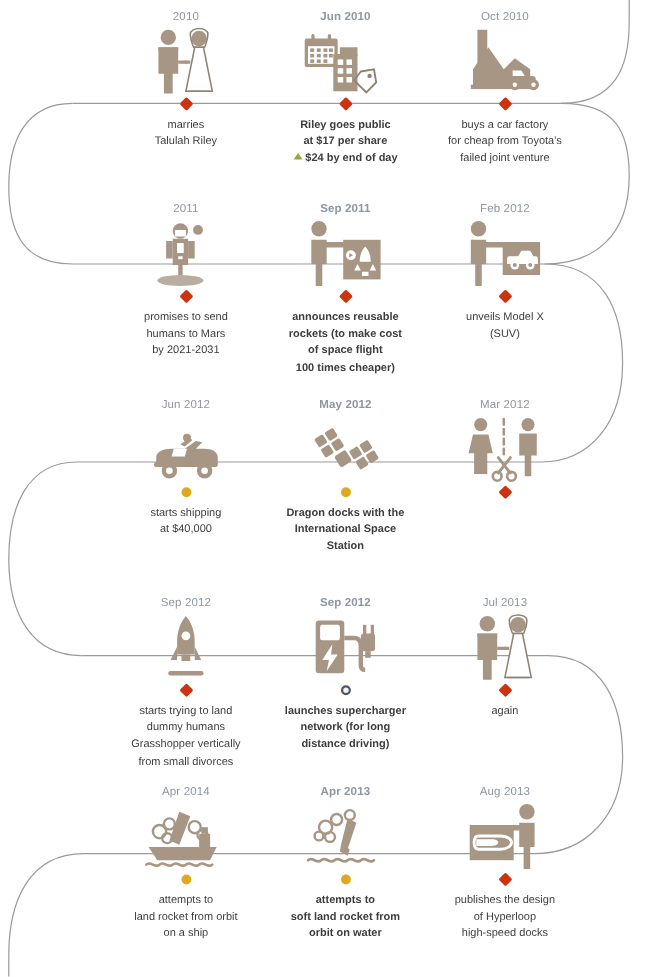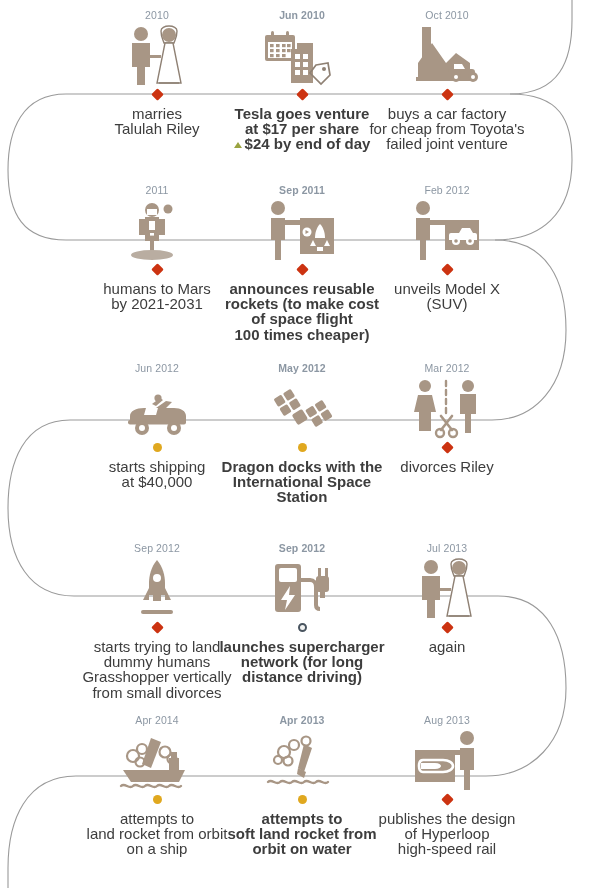--- a/index.html
+++ b/index.html
@@ -23,20 +23,21 @@
     inset: 0;
     width: 600px;
     height: 888px;
     pointer-events: none;
   }
   #rows-layer {
     position: absolute;
     inset: 0;
     width: 588px;
     height: 888px;
+    margin-left: 12px;
   }
 
   .row {
     position: absolute;
     left: 0;
     width: 600px;
     height: 180px;
   }
   .cell {
     position: absolute;
@@ -106,21 +107,21 @@
     background: #f2f3f2;
     border: 2.2px solid #4a5560;
     box-sizing: border-box;
   }
 
   .caption {
     position: absolute;
     top: 101px;
     left: -4px;
     width: 178px;
-    font-size: 15px;
+    font-size: 10px;
     line-height: 15.2px;
     color: #3d3d3d;
   }
   .caption .sub {
     display: block;
     white-space: nowrap;
   }
   .tri {
     display: inline-block;
     width: 0;
@@ -211,21 +212,21 @@
                 <rect x="42" y="41" width="5" height="5"></rect>
       </g>
       <path d="M55 36l12-2 2 12-9 9-11-11z" fill="none" stroke="#8f8174" stroke-width="1.7"></path>
       <circle cx="63" cy="40" r="2" fill="#8f8174"></circle>
     </svg>
           </div>
           <div class="marker">
             <span class="diamond"></span>
           </div>
           <div class="caption">
-            <span class="sub">Tesla goes venture</span>
+            <span class="sub">Riley goes public</span>
             <span class="sub">at $17 per share</span>
             <span class="sub"><i class="tri"></i><span>$24 by end of day</span></span>
           </div>
         </div>
         <div class="cell c2">
           <div class="date">Oct 2010</div>
           <div class="icon-box">
     <svg width="78" height="62" viewBox="0 0 78 62">
       <path d="M14 2h9v36h-9z" fill="#a89685"></path>
       <path d="M10 38l14-20 14 20 10-10 14 10v16H10z" fill="#a89685"></path>
@@ -263,20 +264,21 @@
       <rect x="28" y="33" width="4" height="2.6" fill="#fff"></rect>
       <path d="M17 19h6v16h-6z" fill="#a89685"></path>
       <path d="M37 19h6v16h-6z" fill="#a89685"></path>
       <ellipse cx="30" cy="55" rx="21" ry="5" fill="#b9ada1"></ellipse>
     </svg>
           </div>
           <div class="marker">
             <span class="diamond"></span>
           </div>
           <div class="caption">
+            <span class="sub">promises to send</span>
             <span class="sub">humans to Mars</span>
             <span class="sub">by 2021-2031</span>
           </div>
         </div>
         <div class="cell c1">
           <div class="date">Sep 2011</div>
           <div class="icon-box">
     <svg width="80" height="62" viewBox="0 0 80 62">
       <circle cx="16" cy="8" r="7" fill="#a89685"></circle>
       <path d="M9 18h14v22h-4v20h-6V40H9z" fill="#a89685"></path>
@@ -392,23 +394,20 @@
       <g stroke="#a89685" stroke-width="2.6" fill="none" stroke-linecap="round">
         <path d="M33 38l11 14M44 38L33 52"></path>
       </g>
       <circle cx="32" cy="55" r="4" fill="none" stroke="#a89685" stroke-width="2.4"></circle>
       <circle cx="45" cy="55" r="4" fill="none" stroke="#a89685" stroke-width="2.4"></circle>
     </svg>
           </div>
           <div class="marker">
             <span class="diamond"></span>
           </div>
-          <div class="caption">
-            <span class="sub">divorces Riley</span>
-          </div>
         </div>
       </div>
       <div class="row" style="top: 538px;">
         <div class="cell c0">
           <div class="date">Sep 2012</div>
           <div class="icon-box">
     <svg width="54" height="62" viewBox="0 0 54 62">
       <path d="M27 2c6 7 8 16 8 23v12H19V25c0-7 2-16 8-23z" fill="#a89685"></path>
       <path d="M19 30l-6 12h6zM35 30l6 12h-6z" fill="#a89685"></path>
       <circle cx="27" cy="20" r="4" fill="#fff"></circle>
@@ -540,19 +539,19 @@
       <path d="M14 30h20c6 0 10 3 10 6s-4 6-10 6H14c-3 0-4-2-4-6s1-6 4-6z" fill="none" stroke="#fff" stroke-width="2.6"></path>
       <path d="M12 33h14c4 0 6 1.5 6 3s-2 3-6 3H12z" fill="#fff"></path>
     </svg>
           </div>
           <div class="marker">
             <span class="diamond"></span>
           </div>
           <div class="caption">
             <span class="sub">publishes the design</span>
             <span class="sub">of Hyperloop</span>
-            <span class="sub">high-speed rail</span>
+            <span class="sub">high-speed docks</span>
           </div>
         </div>
       </div>
     </div>
 
 </div>
 
 </body></html>

